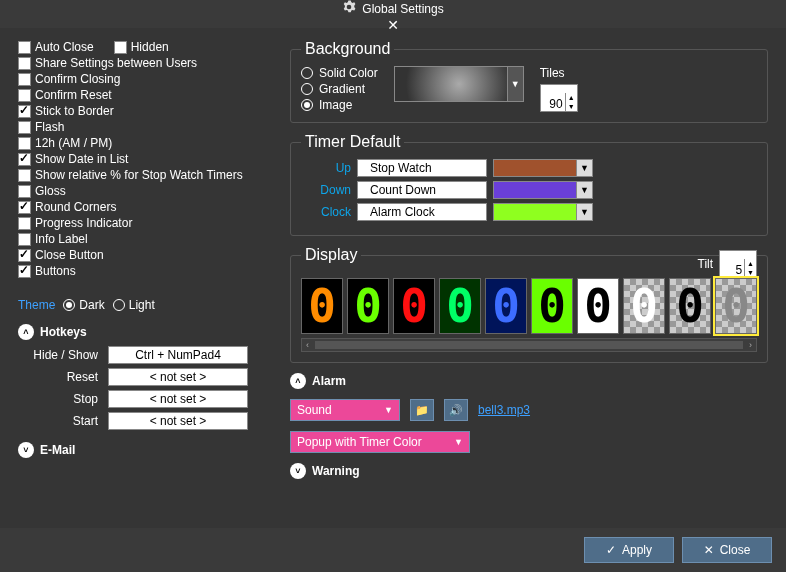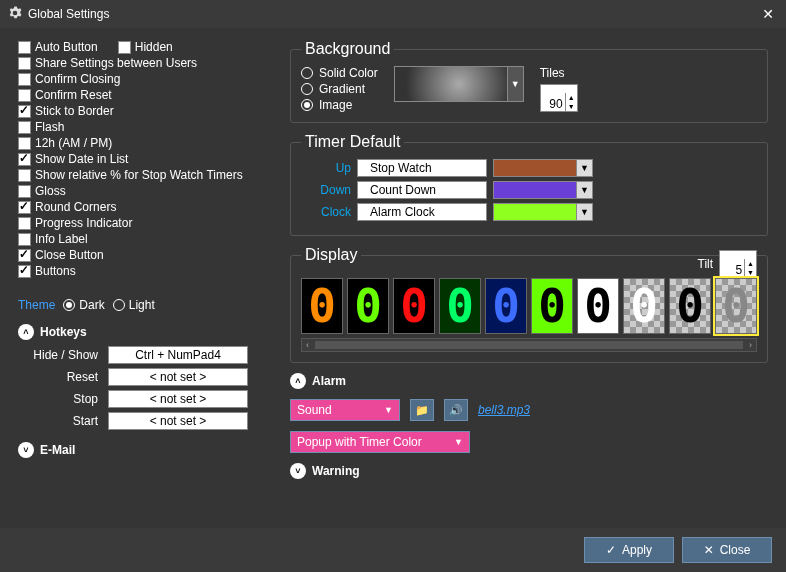--- a/index.html
+++ b/index.html
@@ -1,17 +1,17 @@
 <!DOCTYPE html>
 <html><head>
 <meta charset="utf-8">
 <style>
   * { box-sizing: border-box; margin: 0; padding: 0; font-family: "Segoe UI", Tahoma, sans-serif; }
   body { background: #2a2a2a; width: 786px; height: 572px; overflow: hidden; color: #fff; font-size: 12px; }
-  .titlebar { background: #3a3a3a; height: 28px; display: flex; align-items: center; padding: 0 8px; justify-content: space-between; }
+  .titlebar { background: #3a3a3a; height: 28px; display: flex; align-items: center; padding: 0 8px; justify-content: space-between; flex-direction: column; }
   .titlebar .left { display: flex; align-items: center; gap: 6px; }
   .close-x { font-size: 14px; cursor: pointer; padding: 0 4px; }
   .body { background: #353535; padding: 12px 18px; height: calc(100% - 28px - 44px); display: flex; gap: 12px; }
   .left-col { width: 280px; }
   .right-col { flex: 1; }
   .check-row { display: flex; align-items: center; gap: 4px; margin-bottom: 2px; }
   input[type=checkbox] { width: 13px; height: 13px; appearance: none; background: #fff; border: 1px solid #888; position: relative; cursor: pointer; }
   input[type=checkbox]:checked::after { content: "✓"; color: #000; position: absolute; top: -3px; left: 0; font-size: 12px; font-weight: bold; }
   input[type=radio] { width: 12px; height: 12px; cursor: pointer; appearance: none; border: 1px solid #fff; border-radius: 50%; background: transparent; position: relative; }
   input[type=radio]:checked::after { content: ""; width: 6px; height: 6px; background: #fff; border-radius: 50%; position: absolute; top: 2px; left: 2px; }
@@ -44,42 +44,42 @@
   .digits-row { display: flex; gap: 4px; margin-top: 6px; }
   .digit { width: 42px; height: 56px; border: 1px solid #666; display: flex; align-items: center; justify-content: center; font-family: "Segoe UI", monospace; font-size: 46px; font-weight: bold; position: relative; }
   .digit.sel { outline: 2px solid #ffeb3b; }
   .checkerbg { background-image: linear-gradient(45deg,#999 25%,transparent 25%),linear-gradient(-45deg,#999 25%,transparent 25%),linear-gradient(45deg,transparent 75%,#999 75%),linear-gradient(-45deg,transparent 75%,#999 75%); background-size: 12px 12px; background-position: 0 0,0 6px,6px -6px,-6px 0; background-color:#ccc;}
   .digits-scroll { height: 14px; background: #3d3d3d; border: 1px solid #555; margin-top: 4px; display: flex; align-items: center; justify-content: space-between; padding: 0 4px; font-size: 9px; color: #aaa; }
   .digits-scroll .track { flex: 1; height: 8px; background: #555; margin: 0 6px; }
   .dd { background: #ec4899; border: 1px solid #6d8fb0; color: #fff; height: 22px; display: inline-flex; align-items: center; padding: 0 6px; gap: 8px; cursor: pointer; }
   .dd .chev { font-size: 9px; margin-left: auto; }
   .alarm-row { display: flex; align-items: center; gap: 10px; margin-top: 10px; }
   .square-btn { width: 24px; height: 22px; background: #4f6d89; border: 1px solid #6d8fb0; display: inline-flex; align-items: center; justify-content: center; font-size: 11px; cursor: pointer; }
-  .link { color: #3da0ff; text-decoration: underline; cursor: pointer; font-style: italic; }
+  .link { color: #3da0ff; text-decoration: underline; cursor: pointer; }
   .footer { background: #3a3a3a; height: 44px; display: flex; align-items: center; justify-content: flex-end; padding: 0 14px; gap: 8px; }
   .btn { background: #4f6d89; border: 1px solid #6d8fb0; color: #fff; height: 26px; width: 90px; display: inline-flex; align-items: center; justify-content: center; gap: 6px; cursor: pointer; font-size: 12px; }
 </style>
 </head>
 <body>
 
 <div class="titlebar">
   <div class="left">
     <span><svg width="14" height="14" viewBox="0 0 24 24" fill="#ddd">
           <path d="M12 8a4 4 0 100 8 4 4 0 000-8zm9 4l2 3-2 3-3-1a8 8 0 01-2 1l-1 3h-4l-1-3a8 8 0 01-2-1l-3 1-2-3 2-3a8 8 0 010-2l-2-3 2-3 3 1a8 8 0 012-1l1-3h4l1 3a8 8 0 012 1l3-1 2 3-2 3a8 8 0 010 2z"></path>
         </svg></span>
     <span>Global Settings</span>
   </div>
   <span class="close-x">✕</span>
 </div>
 
 <div class="body">
   <div class="left-col">
     <div class="check-row">
       <input type="checkbox" style="">
-      <span>Auto Button</span>
+      <span>Auto Close</span>
       <span style="width:12px"></span>
       <input type="checkbox" style="">
       <span>Hidden</span>
     </div>
     <div class="check-row">
         <input type="checkbox" style="">
         <span>Share Settings between Users</span>
       </div>
     <div class="check-row">
         <input type="checkbox" style="">

